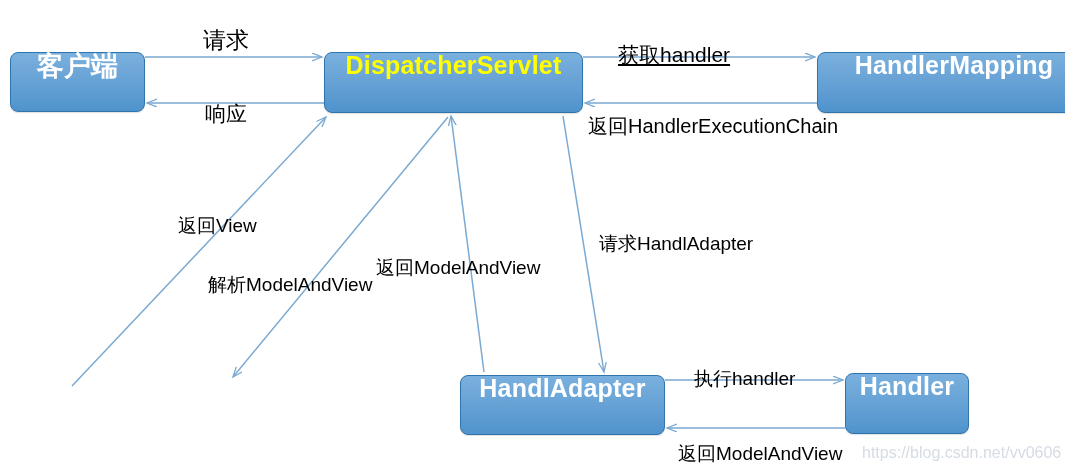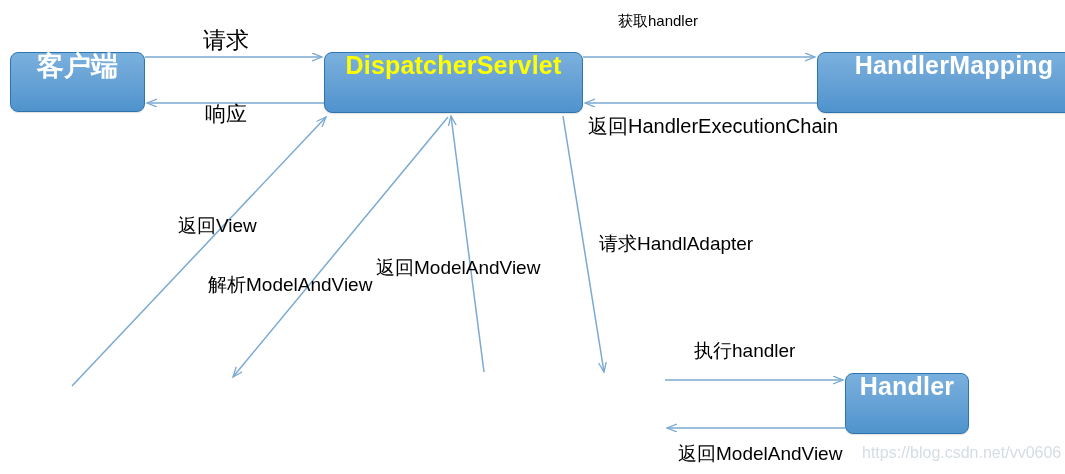--- a/index.html
+++ b/index.html
@@ -98,40 +98,43 @@
 
   <div class="node" style="left:324px; top:52px;  width:259px; height:61px;">
     <span style="font-size:25px; color:#ffff00;">DispatcherServlet</span>
   </div>
 
   <div class="node" style="left:817px; top:52px;  width:274px; height:61px;">
     <span style="font-size:25px; color:#ffffff;">HandlerMapping</span>
   </div>
 
 
+  <div class="node" style="left:460px; top:375px; width:205px; height:60px;">
+    <span style="font-size:25px; color:#ffffff;">HandlAdapter</span>
+  </div>
 
   <div class="node" style="left:845px; top:373px; width:124px; height:61px;">
     <span style="font-size:25px; color:#ffffff;">Handler</span>
   </div>
 
   <div class="edge-label" style="left:203px; top:29px;  font-size:23px;">请求</div>
 
   <div class="edge-label" style="left:205px; top:103px; font-size:21px;text-align:center;">响应</div>
 
-  <div class="edge-label" style="left:618px; top:13px;  font-size:15px;">获取handler</div>
+  <div class="edge-label" style="left:618px; top:44px;  font-size:21px;text-decoration:underline;">获取handler</div>
 
   <div class="edge-label" style="left:588px; top:116px; font-size:20px;">返回HandlerExecutionChain</div>
 
   <div class="edge-label" style="left:178px; top:216px; font-size:19px;">返回View</div>
 
   <div class="edge-label" style="left:208px; top:275px; font-size:19px;">解析ModelAndView</div>
 
   <div class="edge-label" style="left:376px; top:258px; font-size:19px;">返回ModelAndView</div>
 
   <div class="edge-label" style="left:599px; top:234px; font-size:19px;">请求HandlAdapter</div>
 
-  <div class="edge-label" style="left:694px; top:341px; font-size:19px;">执行handler</div>
+  <div class="edge-label" style="left:694px; top:369px; font-size:19px;">执行handler</div>
 
   <div class="edge-label" style="left:678px; top:444px; font-size:19px;">返回ModelAndView</div>
 
   <div class="watermark" style="left:862px; top:445px; font-size:16px;">https://blog.csdn.net/vv0606</div>
 
 </div>
 
 </body></html>

